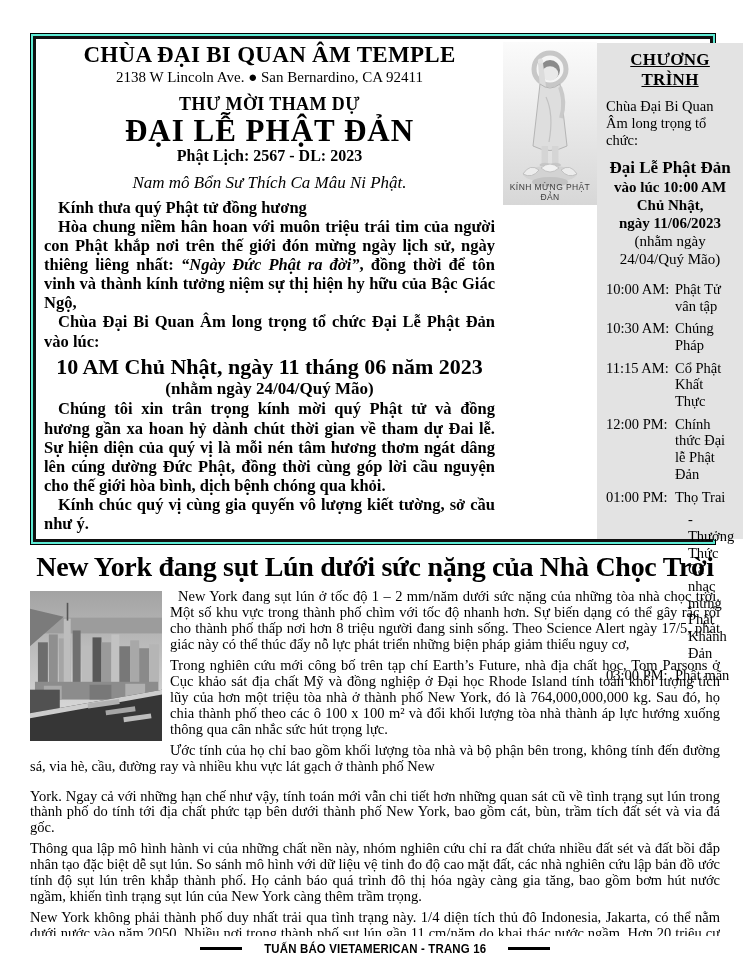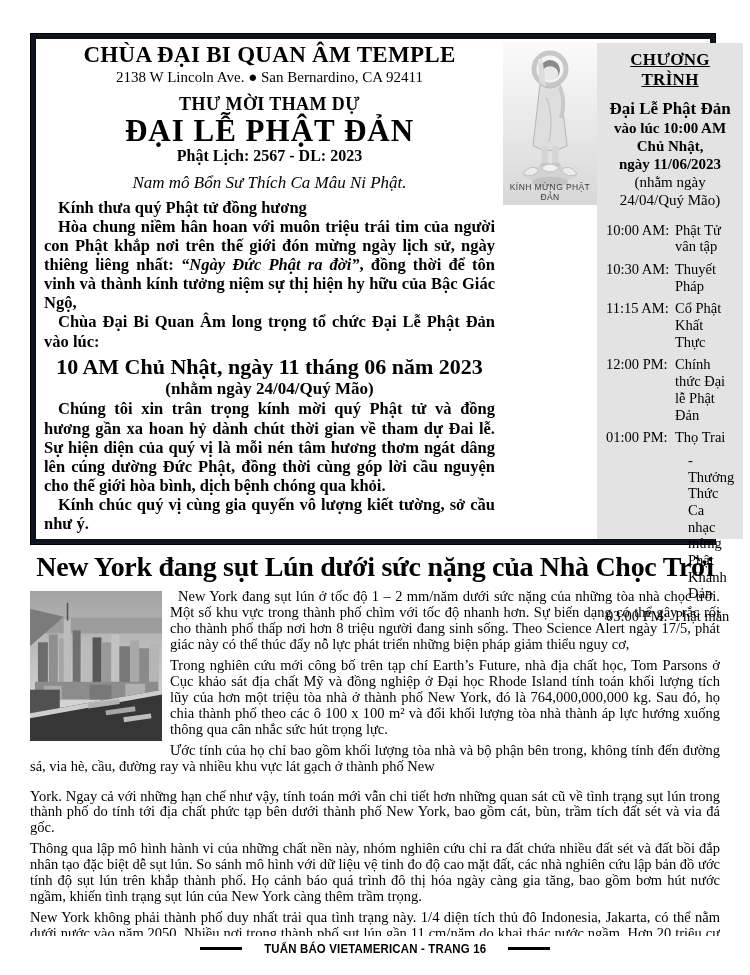--- a/index.html
+++ b/index.html
@@ -1,21 +1,21 @@
 <!DOCTYPE html>
 <html><head>
 <meta charset="utf-8">
 <style>
   html,body{margin:0;padding:0;background:#fff;}
   .page{position:relative;width:750px;height:975px;background:#fff;overflow:hidden;
         font-family:"Liberation Serif","DejaVu Serif",serif;color:#000;}
 
   
   .top-box{position:absolute;left:30px;top:33px;width:686px;height:512px;
-           border:1px solid #000;box-sizing:border-box;padding:2px;background:#0f172a;}
+           border:1px solid #000;box-sizing:border-box;padding:2px;background:#5eead4;}
   .top-box-inner{border:3px solid #111;height:100%;box-sizing:border-box;display:flex;background:#fff;}
   .invite-col{flex:1;padding:3px 8px 3px 8px;overflow:hidden;}
   .side-col{width:207px;flex:none;display:flex;flex-direction:row;box-sizing:border-box;}
 
   .center{text-align:center;}
   .temple-name{font-size:23px;font-weight:bold;line-height:1.08;letter-spacing:.3px;margin-top:1px;}
   .address{font-size:15px;line-height:1.15;margin-top:1px;}
   .invite-line{font-size:18px;font-weight:bold;letter-spacing:.4px;margin-top:9px;line-height:1.05;}
   .event-title{font-size:31px;font-weight:bold;letter-spacing:1px;line-height:1.08;}
   .calendar-line{font-size:16px;font-weight:bold;line-height:1.1;}
@@ -114,33 +114,34 @@
             <path d="M20 132 Q27 121 36 128 Q29 137 20 132Z" fill="#ececec" stroke="#b9b9b9" stroke-width=".8"></path>
             <path d="M74 132 Q67 121 58 128 Q65 137 74 132Z" fill="#ececec" stroke="#b9b9b9" stroke-width=".8"></path>
             <path d="M38 126 Q47 118 56 126 Q47 134 38 126Z" fill="#f1f1f1" stroke="#b9b9b9" stroke-width=".8"></path>
             <ellipse cx="47" cy="140" rx="18" ry="5" fill="#c3c3c3"></ellipse>
           </svg>
           <div class="buddha-caption">KÍNH MỪNG PHẬT ĐẢN</div>
         </div>
 
         <div class="program-box">
           <div class="program-title">CHƯƠNG TRÌNH</div>
+          <div class="program-intro">Chùa Đại Bi Quan Âm long trọng tổ chức:</div>
           <div class="program-event">Đại Lễ Phật Đản</div>
           <div class="program-when">vào lúc 10:00 AM Chủ Nhật,</div>
           <div class="program-when">ngày 11/06/2023</div>
           <div class="program-lunar">(nhằm ngày 24/04/Quý Mão)</div>
 
           <div class="sched">
             <div class="sched-row">
               <span class="sched-time">10:00 AM:</span>
               <span class="sched-act">Phật Tử vân tập</span>
             </div>
             <div class="sched-row">
               <span class="sched-time">10:30 AM:</span>
-              <span class="sched-act">Thuyết Pháp</span>
+              <span class="sched-act">Chúng Pháp</span>
             </div>
             <div class="sched-row">
               <span class="sched-time">11:15 AM:</span>
               <span class="sched-act">Cổ Phật Khất Thực</span>
             </div>
             <div class="sched-row">
               <span class="sched-time">12:00 PM:</span>
               <span class="sched-act">Chính thức Đại lễ Phật Đản</span>
             </div>
             <div class="sched-row">

